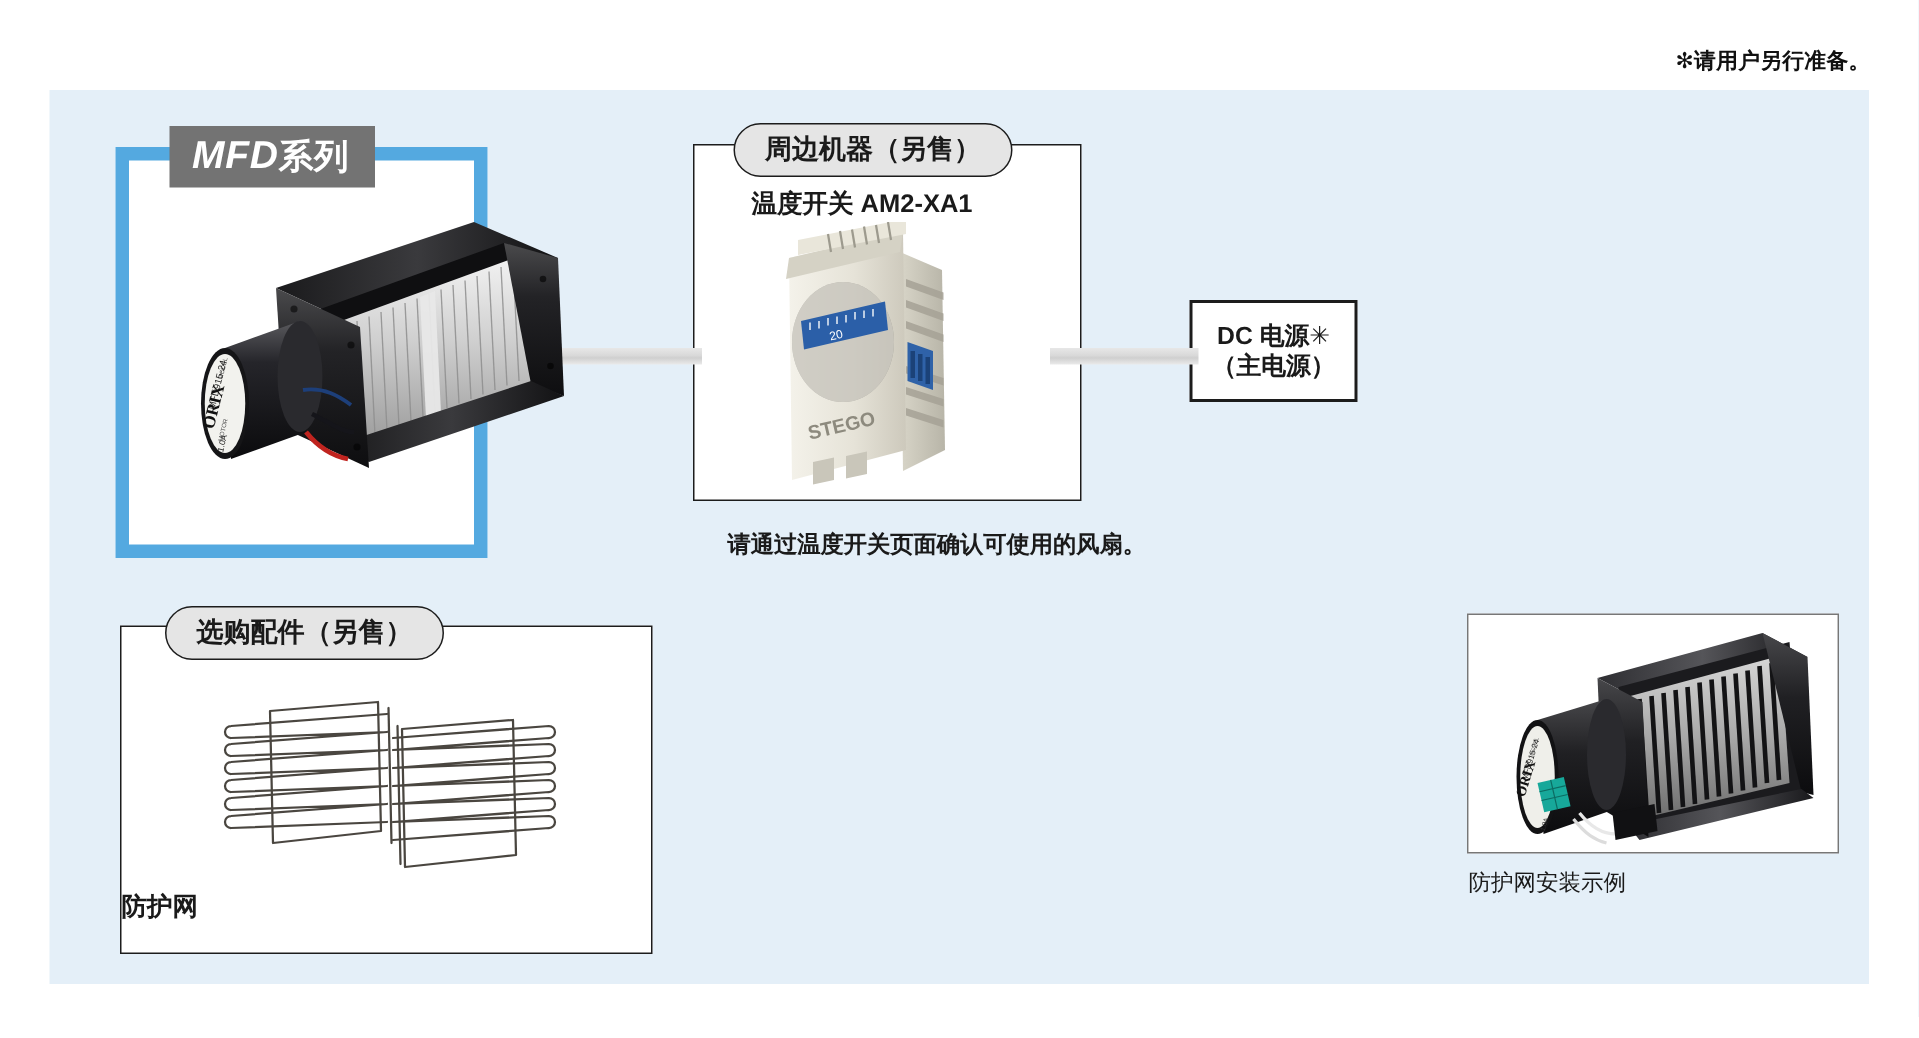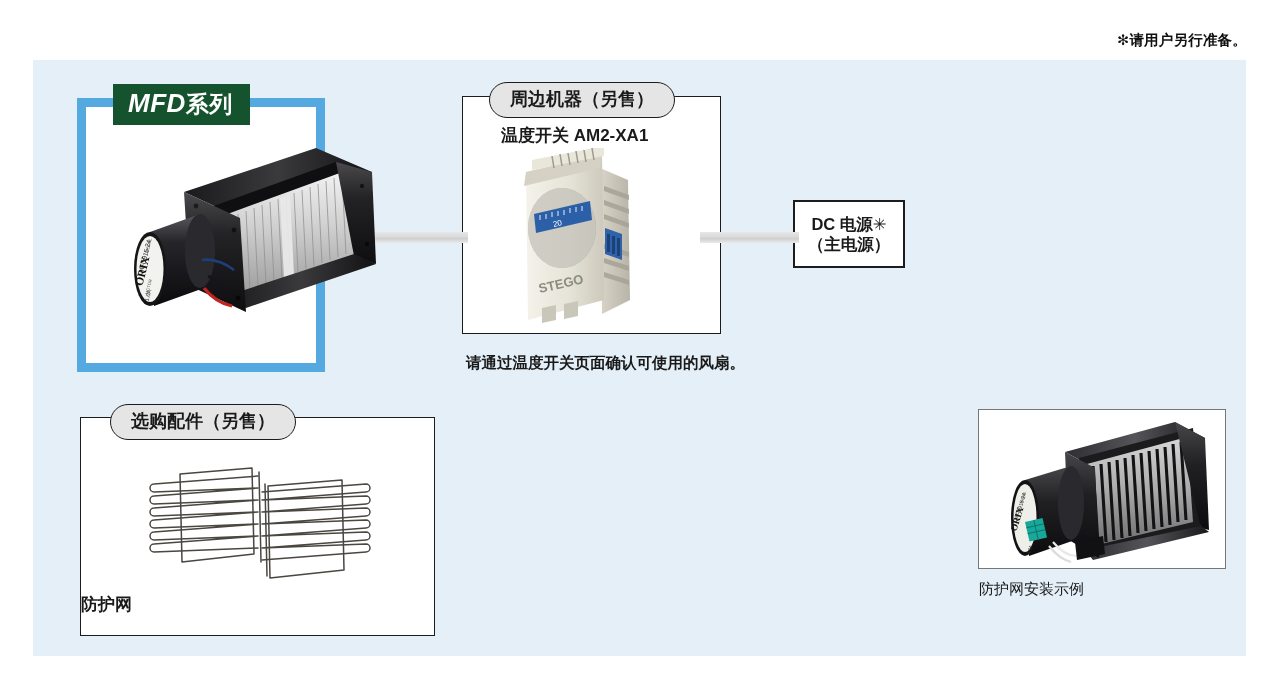--- a/index.html
+++ b/index.html
@@ -33,21 +33,21 @@
     position:absolute;
     left:77px;top:98px;
     width:248px;height:274px;
     border:9px solid #54a9e0;
     background:#ffffff;
     box-sizing:border-box;
   }
   .mfd-tag{
     position:absolute;
     left:113px;top:84px;
-    background:#14532d;
+    background:#737373;
     color:#ffffff;
     font-size:26px;
     font-weight:700;
     font-style:italic;
     letter-spacing:.5px;
     padding:5px 17px 7px 15px;
     line-height:1.12;
     white-space:nowrap;
   }
   .mfd-tag .cjk{font-style:normal;font-size:23px;}
@@ -75,21 +75,21 @@
   #periph-box{left:462px;top:96px;width:259px;height:238px;}
   #periph-pill{left:489px;top:82px;}
   .periph-title{
     position:absolute;
     left:501px;top:124px;
     font-size:17px;font-weight:700;
     white-space:nowrap;
   }
   .periph-note{
     position:absolute;
-    left:466px;top:353px;
+    left:485px;top:353px;
     font-size:15.5px;font-weight:700;
     white-space:nowrap;
   }
   
   #dc-box{
     left:793px;top:200px;width:112px;height:68px;
     display:flex;flex-direction:column;
     align-items:center;justify-content:center;
     border-width:2px;
   }

